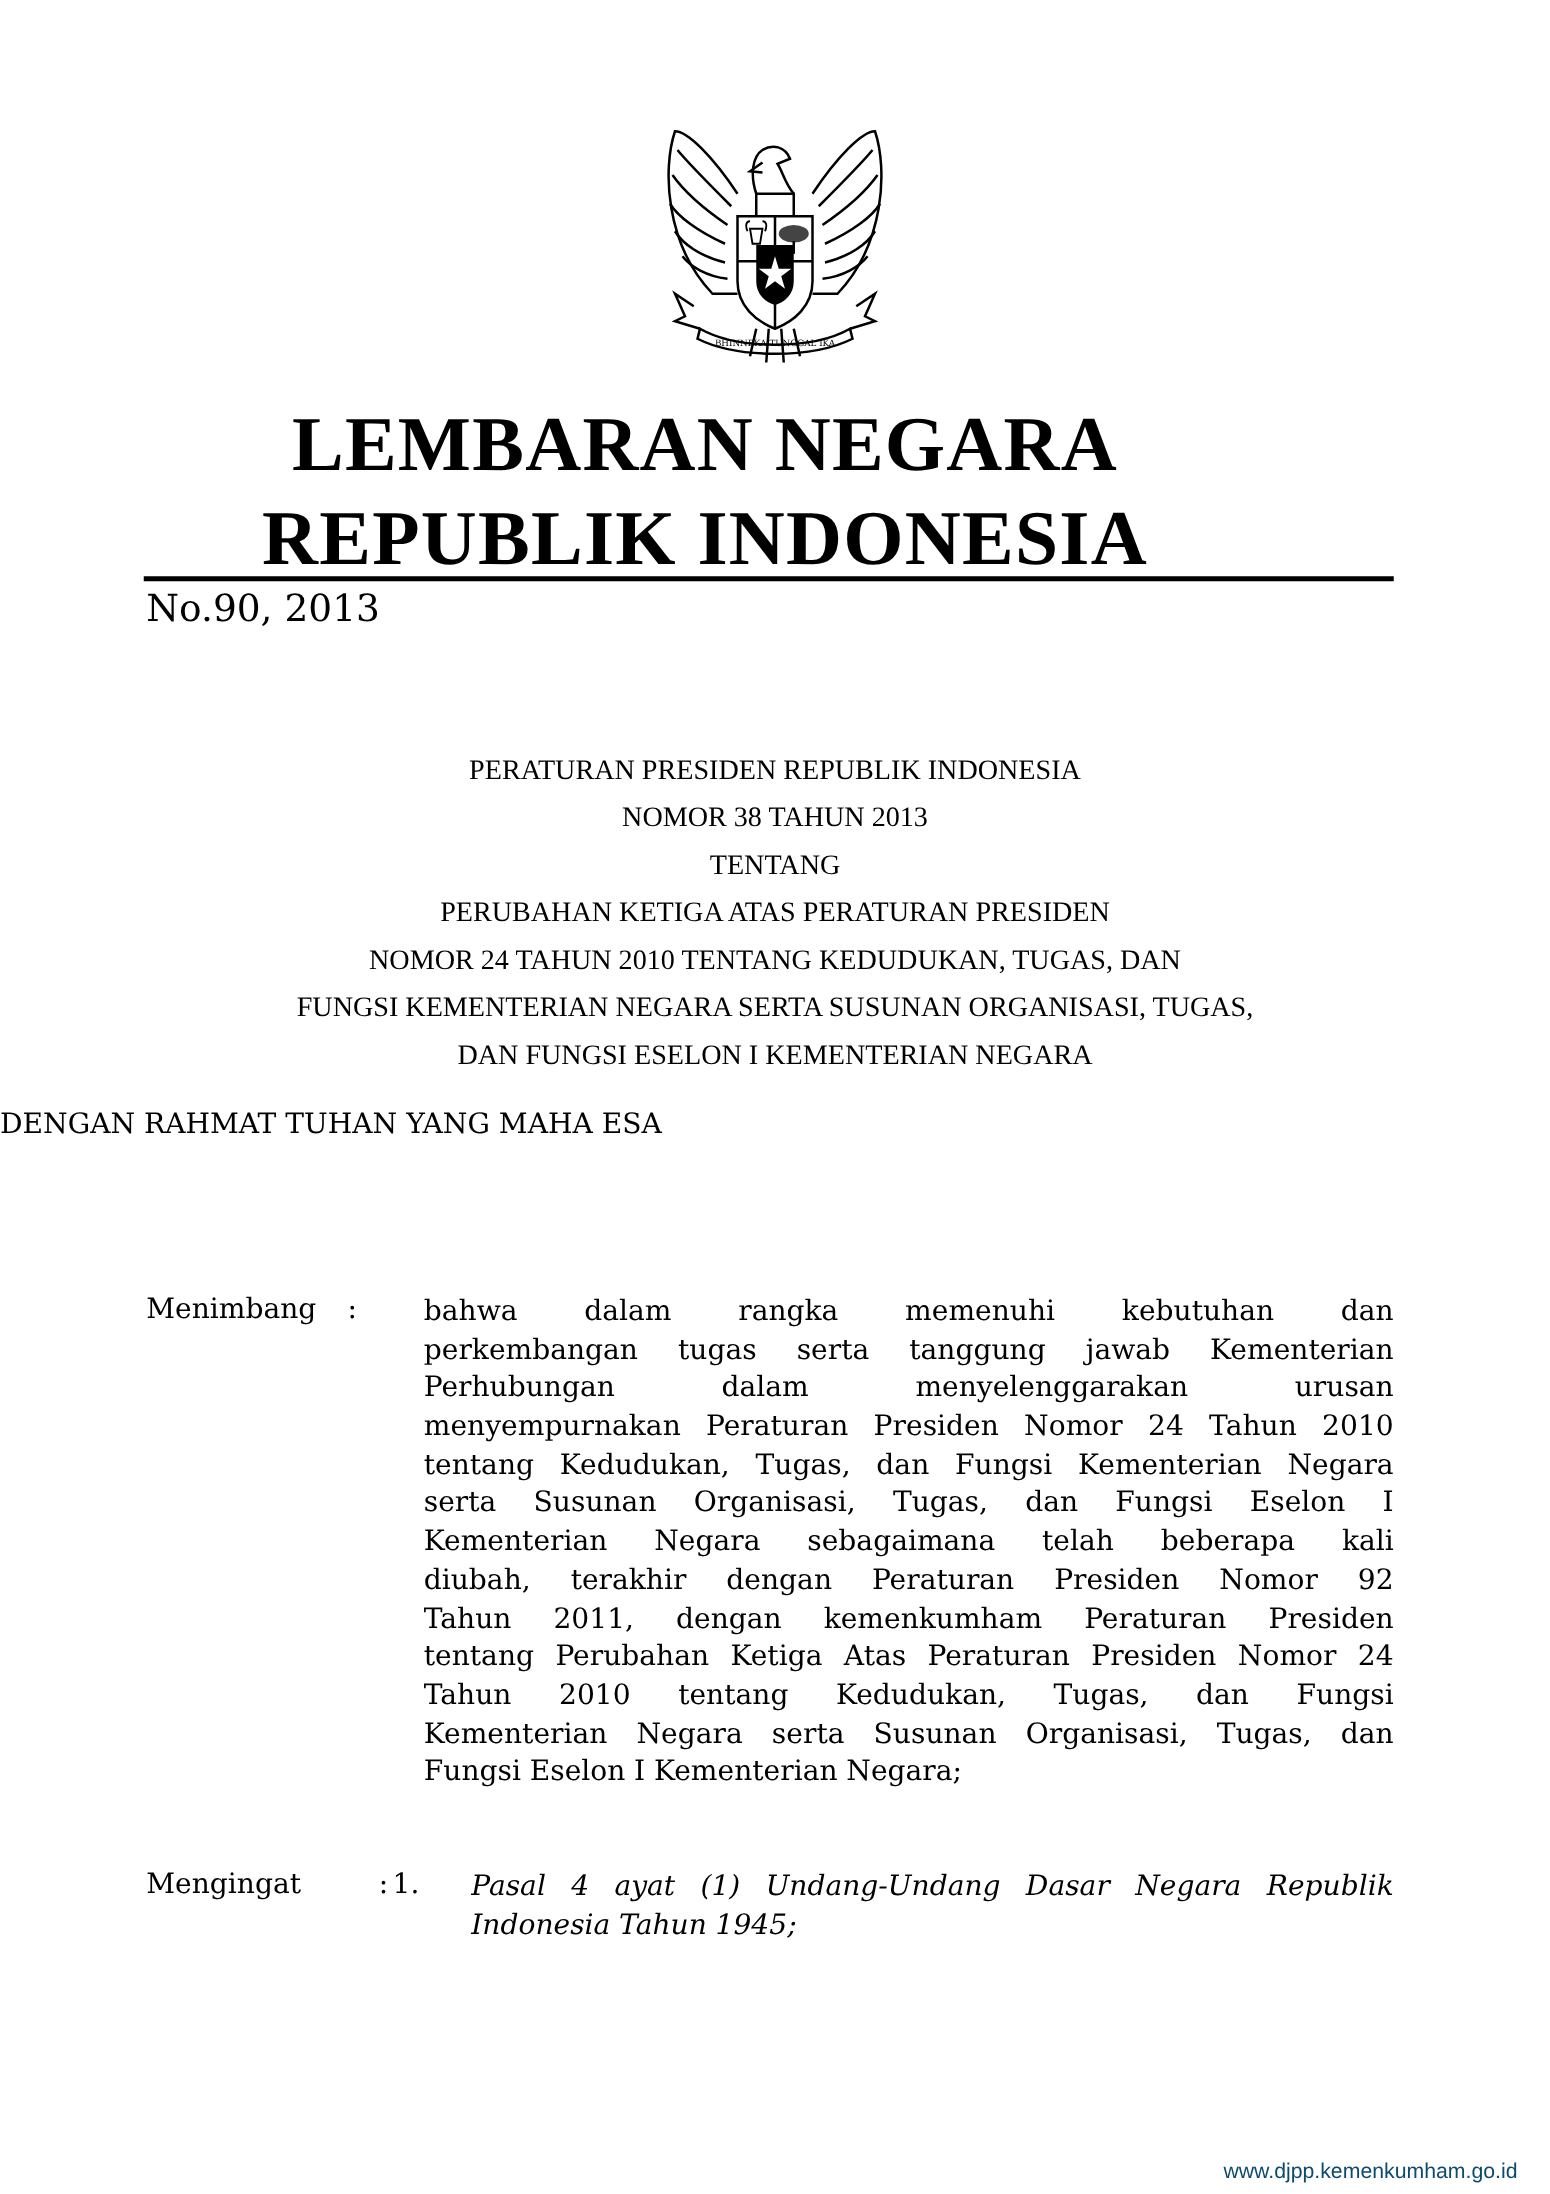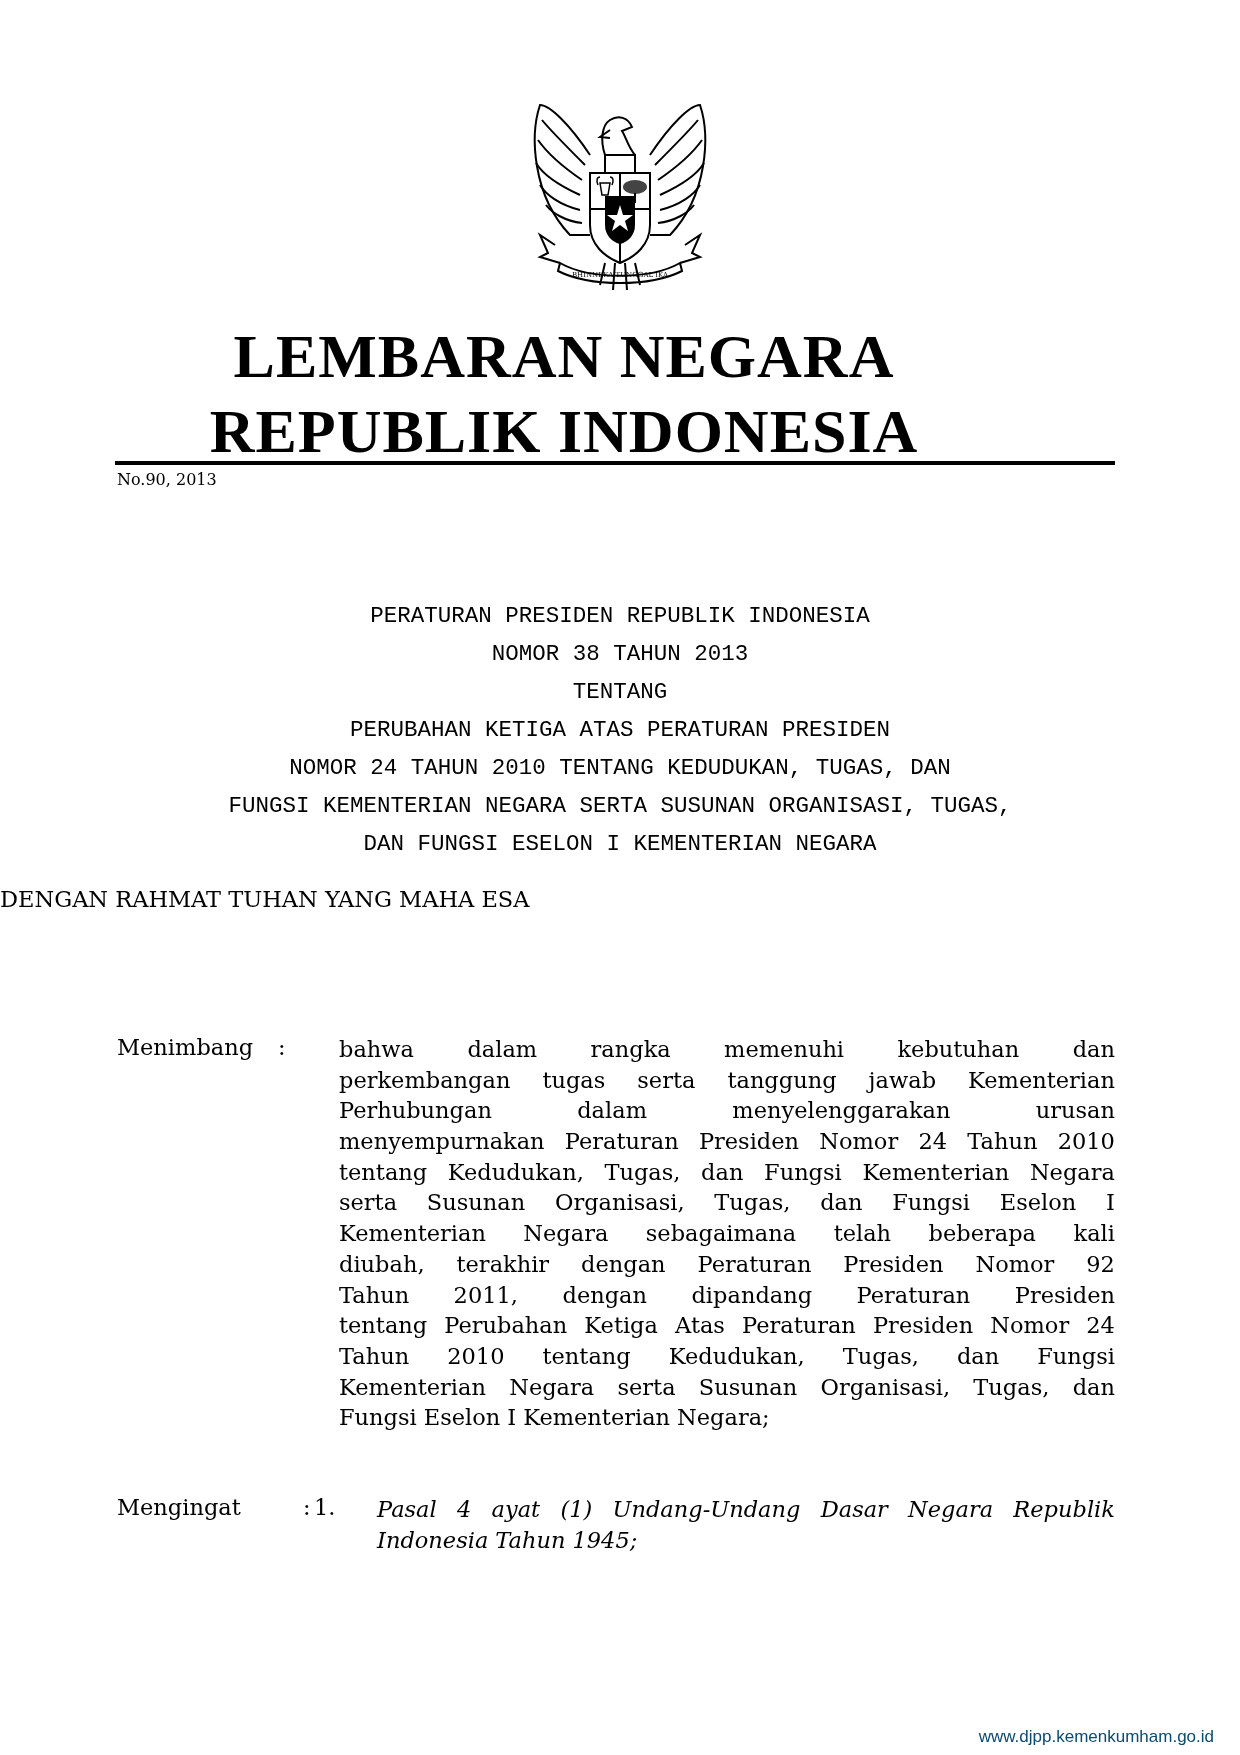--- a/index.html
+++ b/index.html
@@ -3,23 +3,23 @@
   <meta charset="utf-8">
   <style>
     html, body { margin: 0; padding: 0; background: #ffffff; }
     body { width: 1240px; height: 1755px; position: relative; overflow: hidden; color: #000; }
     .emblem { position: absolute; left: 510px; top: 85px; width: 220px; height: 210px; }
     .masthead { position: absolute; left: 0; width: 1128px; text-align: center;
       font-family: "Liberation Serif", serif; font-weight: bold; font-size: 62px; letter-spacing: 1px; line-height: 1; }
     .mh1 { top: 325px; }
     .mh2 { top: 400px; }
     .rule { position: absolute; left: 115px; top: 461px; width: 1000px; height: 4px; background: #000; }
-    .issue { position: absolute; left: 117px; top: 470px; font-family: "DejaVu Serif", serif; font-size: 16px; }
+    .issue { position: absolute; left: 117px; top: 470px; font-family: "DejaVu Serif", serif; font-size: 30px; }
     .title-block { position: absolute; left: 0; width: 1240px; top: 597px; text-align: center;
-      font-family: Liberation Mono, monospace; font-size: 22.5px; }
+      font-family: Liberation Serif, serif; font-size: 22.5px; }
     .title-block .ln { height: 38px; line-height: 38px; white-space: nowrap; }
     .pres-block { position: absolute; left: 0; width: 1240px; top: 878px; text-align: left;
       font-family: "DejaVu Serif", serif; font-size: 22.5px; }
     .pres-block .ln { height: 43px; line-height: 43px; white-space: nowrap; }
     .clause { position: absolute; left: 117px; width: 998px; font-family: "DejaVu Serif", serif; font-size: 22.5px; }
     .clause .lbl { position: absolute; left: 0; top: 0; white-space: nowrap; }
     .clause .colon { position: absolute; top: 0; }
     .clause .body { position: absolute; left: 186px; width: 812px; }
     .clause .body .ln { height: 30.7px; line-height: 30.7px; text-align: justify; text-align-last: justify; white-space: nowrap; display: flex; justify-content: space-between; margin-left: 36px; }
     .clause .body .ln.last { justify-content: flex-start; gap: 7px; }
@@ -168,21 +168,21 @@
         <span>dengan</span>
         <span>Peraturan</span>
         <span>Presiden</span>
         <span>Nomor</span>
         <span>92</span>
       </div>
     <div class="ln">
         <span>Tahun</span>
         <span>2011,</span>
         <span>dengan</span>
-        <span>dipandang</span>
+        <span>kemenkumham</span>
         <span>Peraturan</span>
         <span>Presiden</span>
       </div>
     <div class="ln">
         <span>tentang</span>
         <span>Perubahan</span>
         <span>Ketiga</span>
         <span>Atas</span>
         <span>Peraturan</span>
         <span>Presiden</span>

